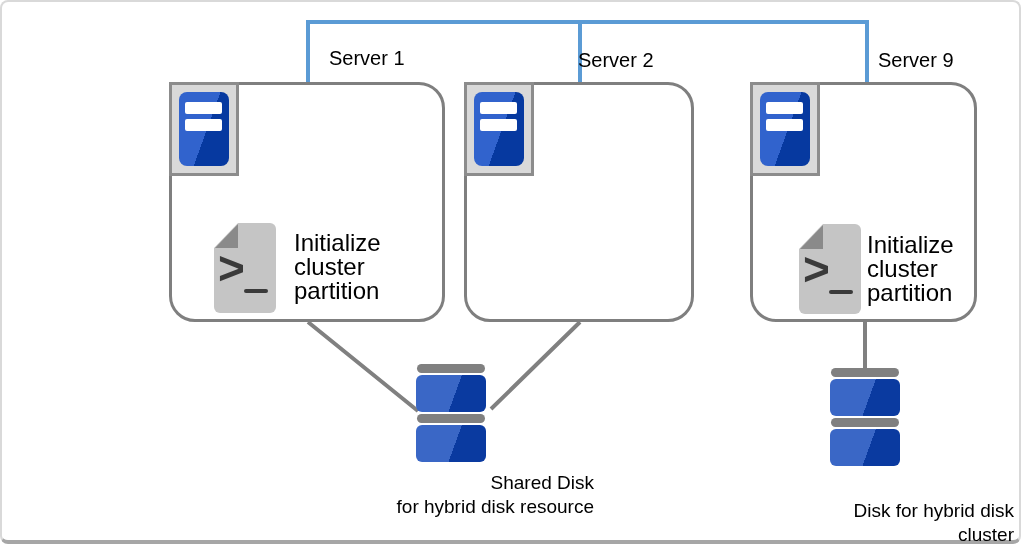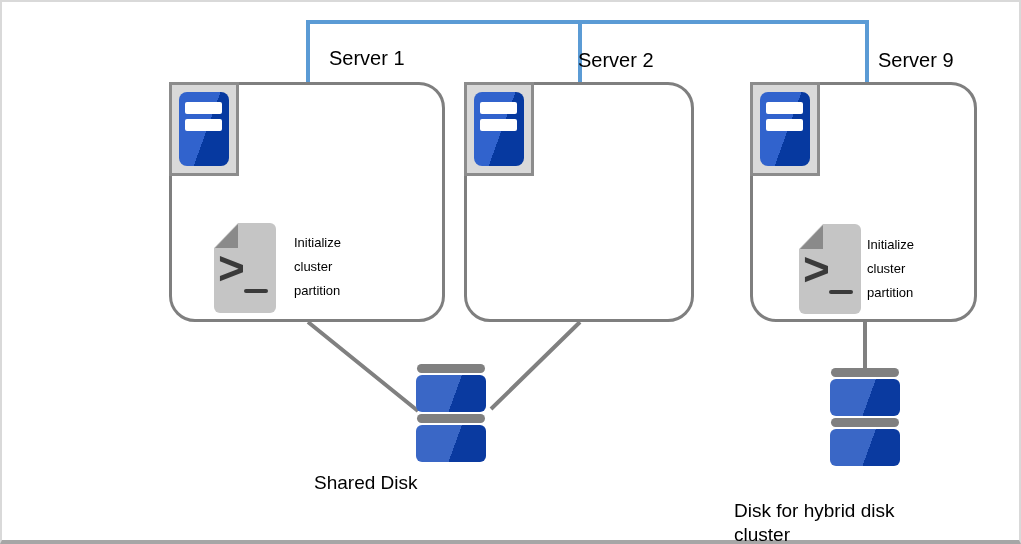--- a/index.html
+++ b/index.html
@@ -5,21 +5,21 @@
   html,body{margin:0;padding:0;}
   body{
     width:1021px;height:544px;position:relative;background:#fff;
     font-family:"Liberation Sans",sans-serif;color:var(--text,#000);
     overflow:hidden;
   }
   .canvas{
     position:absolute;inset:0;box-sizing:border-box;
     border:2px solid var(--canvas-border,#d9d9d9);
     border-bottom:4px solid var(--canvas-border-bottom,#a6a6a6);
-    border-radius:0;
+    border-radius:8px;
   }
   .abs{position:absolute;}
   svg.lines{position:absolute;left:0;top:0;width:1021px;height:544px;pointer-events:none;}
 
   .server-label{font-size:20px;line-height:24px;white-space:nowrap;}
 
   .server-box{
     box-sizing:border-box;background:var(--box-fill,#fff);
     border:3px solid var(--box-border,#7f7f7f);border-radius:26px;
   }
@@ -50,32 +50,32 @@
     clip-path:polygon(100% 0,0 100%,100% 100%);
   }
   .script-gt{
     position:absolute;left:4px;top:22px;font-size:46px;line-height:1;
     font-weight:700;color:var(--script-glyph,#3a3a3a);
   }
   .script-us{
     position:absolute;left:30px;top:66px;width:24px;height:4px;border-radius:2px;
     background:var(--script-glyph,#3a3a3a);
   }
-  .script-text{font-size:13px;line-height:24px;}
+  .script-text{font-size:24px;line-height:24px;}
 
   .disk{display:flex;flex-direction:column;width:70px;}
   .disk .pill{
     height:9px;margin:0 1px 2px 1px;border-radius:5px;
     background:var(--disk-gray,#808080);
   }
   .disk .platter{
     height:37px;margin-bottom:2px;border-radius:6px;
     background:linear-gradient(110deg,var(--disk-blue-light,#3a67c6) 0 55%,var(--disk-blue-dark,#0a3aa0) 55% 100%);
   }
-  .disk-label{font-size:19px;line-height:24px;text-align:left;width:280px;}
+  .disk-label{font-size:19px;line-height:24px;text-align:right;width:280px;}
 </style>
 </head>
 <body>
 
 <div class="canvas">
 
   <svg class="lines">
     <path d="M306 80 L306 20 L865 20 L865 80 M578 20 L578 80" fill="none" stroke="var(--network-line)" stroke-width="4"></path>
     <path d="M306 320 L416 409 M578 320 L489 407 M863 320 L863 368" fill="none" stroke="var(--connector)" stroke-width="4"></path>
   </svg>
@@ -140,19 +140,20 @@
 
   <div class="abs disk" style="left:828px;top:366px">
     <div class="pill"></div>
     <div class="platter"></div>
     <div class="pill"></div>
     <div class="platter"></div>
   </div>
 
   <div class="abs disk-label" style="left:312px;top:469px">
     <div>Shared Disk</div>
+    <div>for hybrid disk resource</div>
   </div>
   <div class="abs disk-label" style="left:732px;top:497px">
     <div>Disk for hybrid disk</div>
     <div>cluster</div>
   </div>
 
 </div>
 
 </body></html>

